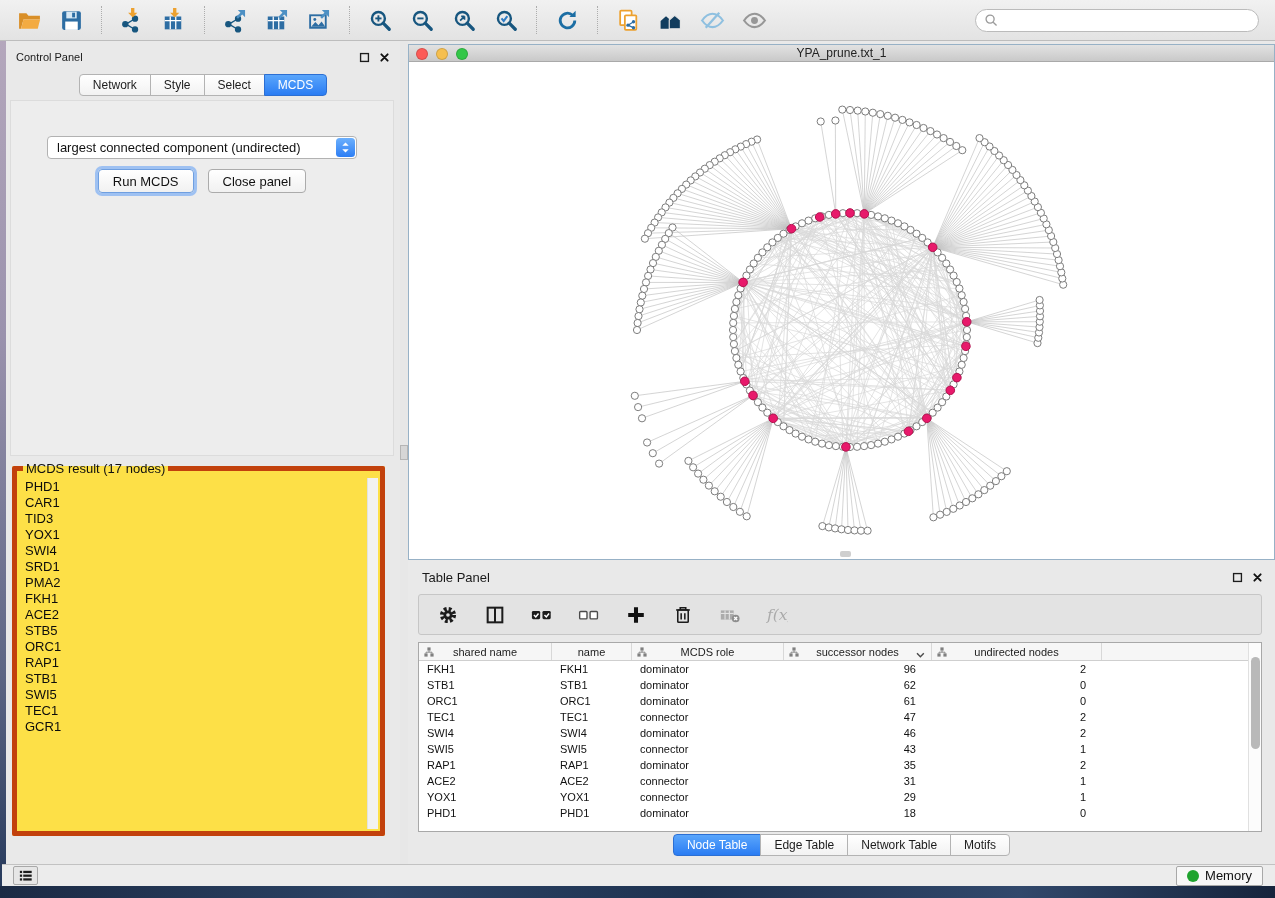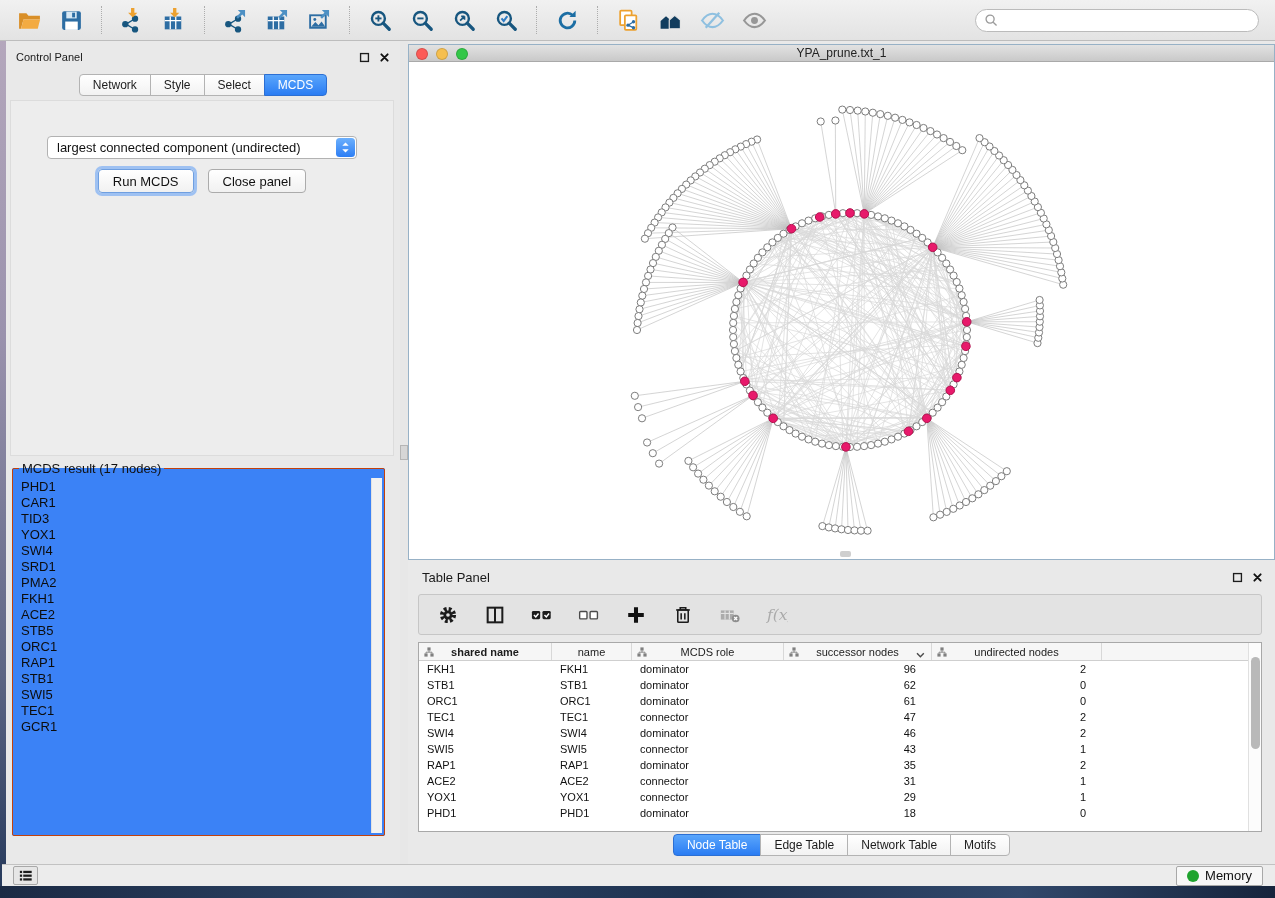--- a/index.html
+++ b/index.html
@@ -45,21 +45,21 @@
   #criterion-value { flex:1; font-size:13px; padding-left:9px; color:#111; white-space:nowrap; }
   #criterion-spinner { width:19px; height:19px; margin-right:1px; border-radius:3.5px;
     background:linear-gradient(#6cb0fd,#2d7ef4); display:flex; align-items:center; justify-content:center; }
   #criterion-spinner svg { width:11px; height:13px; }
   #cp-buttons { position:absolute; top:68px; left:0; right:0; display:flex; justify-content:center; gap:14px; }
   .push-btn { background:linear-gradient(#ffffff,#f1f1f1); border:1px solid #ababab; border-radius:4px;
     font-size:13px; color:#111; padding:3px 14px; height:24px; font-family:inherit; }
   .push-btn.focus-ring { box-shadow:0 0 0 3px rgba(93,156,245,.55); border-color:#6f9fe0; }
 
   #mcds-fieldset { position:absolute; top:420px; left:6px; width:373px; height:375px;
-    background:#3b82f6; border:1px solid #c2410c; border-radius:2px; padding:2px 0 0 0; }
+    background:#fde047; border:5px solid #c2410c; border-radius:2px; padding:2px 0 0 0; }
   #mcds-fieldset legend { font-size:13px; color:#111; margin-left:6px; padding:0 3px; background:transparent; }
   #mcds-list { list-style:none; padding:1px 8px; position:relative; }
   #mcds-list li { font-size:13px; line-height:16px; color:#0c0c0c; }
   #mcds-scroll { position:absolute; top:2px; right:2px; bottom:2px; width:11px; background:#f2f2f2; border-left:1px solid #e2e2e2; }
 
   
   #v-splitter { position:absolute; left:400px; top:41px; width:8px; height:823px; background:#e7e7e7; }
   #v-splitter .handle { position:absolute; top:404px; left:0; width:8px; height:15px;
     background:#d6d6d6; border:1px solid #b5b5b5; }
 
@@ -1157,21 +1157,21 @@
         </div>
         <div class="tp-icon wide">
           <svg viewBox="0 0 24 24">
             <text x="1" y="17.5" font-family="DejaVu Serif, serif" font-style="italic" font-size="17" fill="#ababab">f(x)</text>
           </svg>
         </div>
       </div>
     <div id="node-table">
       <div id="table-grid">
         <div id="table-head">
-            <div class="th" style="width: 133px; font-weight: bold;">
+            <div class="th" style="width: 133px;">
               <span class="tree"><svg viewBox="0 0 10 10">
                   <g fill="#808080">
                     <rect x="3.4" y="0.4" width="3.2" height="3.2"></rect>
                     <rect x="0.4" y="6.4" width="3.2" height="3.2"></rect>
                     <rect x="6.4" y="6.4" width="3.2" height="3.2"></rect>
                   </g>
                   <path d="M5 3.6v1.6M2 6.4V5.2h6v1.2" stroke="#808080" fill="none" stroke-width="0.9"></path>
                 </svg></span>
               <span>shared name</span>
             </div>

